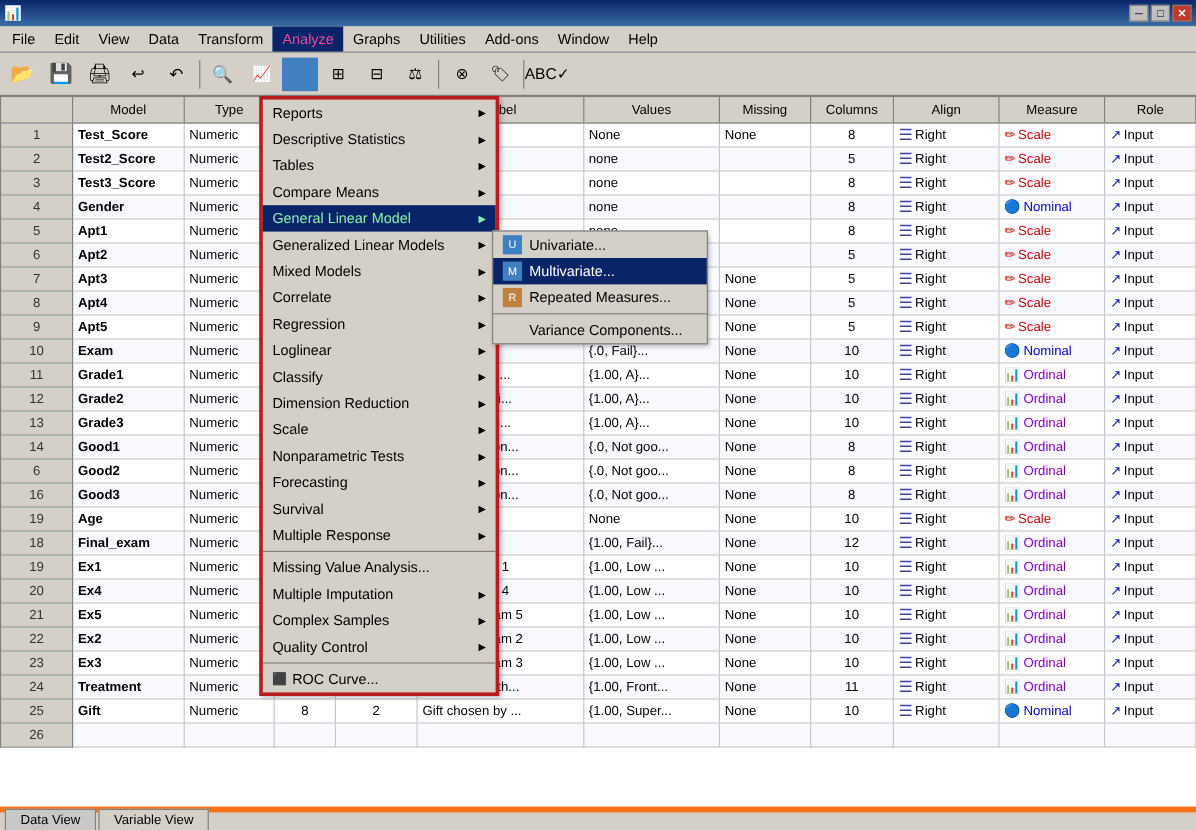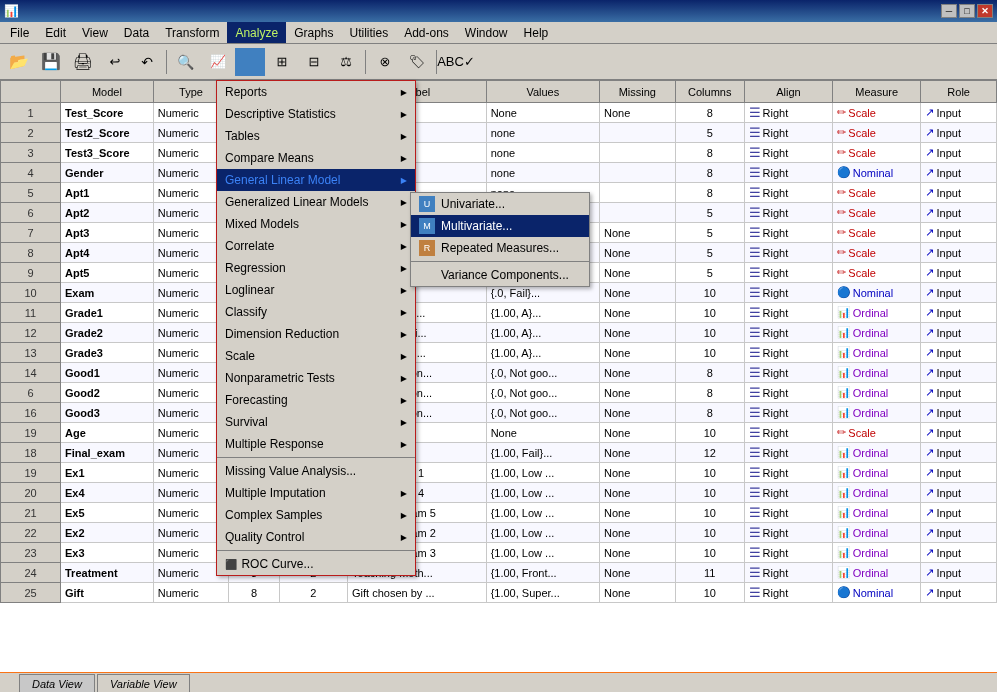--- a/index.html
+++ b/index.html
@@ -37,21 +37,21 @@
     }
     .menu-item {
       padding: 2px 8px;
       cursor: pointer;
       font-size: 12px;
       height: 100%;
       display: flex;
       align-items: center;
     }
     .menu-item:hover, .menu-item.active { background: #0a246a; color: white; }
-    .menu-item.active { background: #0a246a; color: #bef264; }
+    .menu-item.active { background: #0a246a; color: #ec4899; }
 
     
     .toolbar {
       background: #d4d0c8;
       border-bottom: 1px solid #808080;
       display: flex;
       align-items: center;
       height: 36px;
       padding: 2px 4px;
       gap: 2px;
@@ -121,35 +121,35 @@
       pointer-events: none;
       z-index: 100;
     }
 
     
     .analyze-menu {
       position: absolute;
       top: 0px;
       left: 216px;
       background: #d4d0c8;
-      border: 1px solid #b91c1c;
+      border: 3px solid #b91c1c;
       box-shadow: 2px 2px 4px rgba(0,0,0,0.3);
       min-width: 200px;
       pointer-events: all;
     }
     .menu-section-item {
       display: flex;
       align-items: center;
       justify-content: space-between;
       padding: 3px 8px;
       cursor: pointer;
       height: 22px;
       white-space: nowrap;
     }
-    .menu-section-item.highlighted { background: #0a246a; color: #3b82f6; }
+    .menu-section-item.highlighted { background: #0a246a; color: #86efac; }
     .menu-arrow { font-size: 8px; }
     .menu-separator { height: 1px; background: #808080; margin: 2px 0; }
 
     
     .glm-submenu {
       position: absolute;
       top: 112px;
       left: 410px;
       background: #d4d0c8;
       border: 1px solid #808080;
@@ -177,24 +177,23 @@
     .glm-separator { height: 1px; background: #808080; margin: 2px 0; }
 
     .icon-folder { color: #e8a800; }
 
     
     .tab-bar {
       height: 20px;
       background: #d4d0c8;
       display: flex;
       align-items: flex-end;
-      padding: 0 19px;
-      border-top: 1px solid #f97316;
+      padding: 0 4px;
+      border-top: 5px solid #f97316;
       gap: 2px;
-      font-style: italic;
     }
     .tab {
       padding: 2px 12px;
       background: #c8c8c8;
       border: 1px solid #808080;
       border-bottom: none;
       font-size: 11px;
       cursor: pointer;
       height: 18px;
       display: flex;
@@ -889,20 +888,40 @@
         <span style="font-size:11px;">🔵</span>
         Nominal
       </span>
     </td>
     <td>
       <span style="display:flex;align-items:center;gap:2px;">
         <span style="color:#0000c0;font-size:11px;">↗</span>Input
       </span>
     </td>
   </tr>
+          <tr>
+    <td class="row-num">26</td>
+    <td class="col-name"></td>
+    <td></td>
+    <td style="text-align:center;"></td>
+    <td style="text-align:center;"></td>
+    <td></td>
+    <td></td>
+    <td></td>
+    <td style="text-align:center;"></td>
+    <td>
+      
+    </td>
+    <td style="color:#000;">
+      
+    </td>
+    <td>
+      
+    </td>
+  </tr>
         </tbody>
     </table>
   </div>
 
   <div class="dropdown-container">
 
     <div class="analyze-menu">
       <div class="menu-section-item">
         <span>Reports</span>
           <span class="menu-arrow">▶</span>

